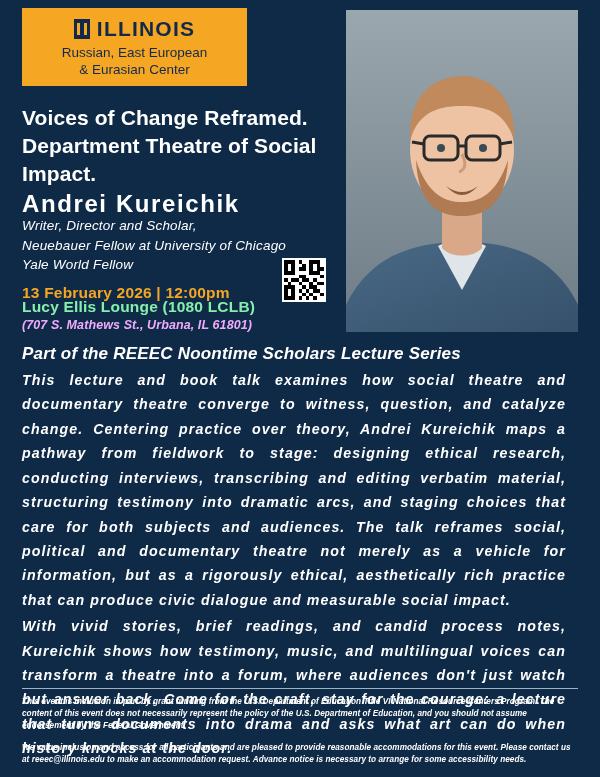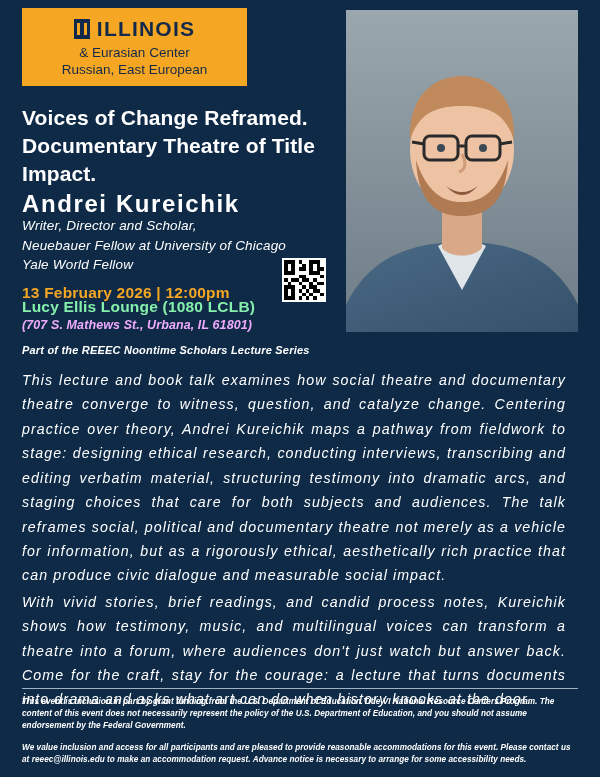--- a/index.html
+++ b/index.html
@@ -176,39 +176,39 @@
     grid-template-rows: repeat(11, 1fr);
   }
   .qr-grid i { background: transparent; }
   .qr-grid i.on { background: #000000; }
 
   
   .series {
     position: absolute;
     left: 22px;
     top: 344px;
-    font-size: 11px;
+    font-size: 17px;
     font-weight: bold;
     font-style: italic;
     letter-spacing: 0.2px;
   }
 
   
   .body-text {
     position: absolute;
     left: 22px;
     top: 368px;
     width: 556px;
     font-size: 14.2px;
     font-style: italic;
     line-height: 1.72;
     text-align: justify;
     letter-spacing: 1.1px;
   }
-  .body-text p { margin: 0 12px 2px 0; }
+  .body-text p { margin: 0 12px 2px 0; font-weight: bold; }
 
   
   .footer-rule {
     position: absolute;
     left: 22px;
     top: 688px;
     width: 556px;
     height: 1px;
     background: #9fb2c4;
   }
@@ -229,22 +229,22 @@
 <body>
 
 <div class="poster">
 
   <div class="logo-box">
     <div class="logo-row">
       <span class="logo-mark"></span>
       <span class="logo-word">ILLINOIS</span>
     </div>
     <div class="logo-sub">
+      <div>Russian, East European</div>
       <div>&amp; Eurasian Center</div>
-      <div>Russian, East European</div>
     </div>
   </div>
 
   <div class="headshot">
     <svg width="232" height="322" viewBox="0 0 232 322" xmlns="http://www.w3.org/2000/svg" aria-hidden="true">
       <defs>
         <linearGradient id="bg" x1="0" y1="0" x2="0" y2="1">
           <stop offset="0%" stop-color="#9aa7ae"></stop>
           <stop offset="100%" stop-color="#6e7c86"></stop>
         </linearGradient>
@@ -276,21 +276,21 @@
       <line x1="154" y1="134" x2="166" y2="132" stroke="#2a2a2a" stroke-width="3"></line>
 
       <circle cx="95" cy="138" r="4" fill="#3b4a55"></circle>
       <circle cx="137" cy="138" r="4" fill="#3b4a55"></circle>
 
       <path d="M116 142 q6 14 -2 18" fill="none" stroke="#c79madeup" stroke-width="0"></path>
       <path d="M116 144 q7 14 -3 18" fill="none" stroke="#cf9a77" stroke-width="3"></path>
     </svg>
   </div>
 
-  <div class="title">Voices of Change Reframed. Documentary Theatre of Title Impact.</div>
+  <div class="title">Voices of Change Reframed. Department Theatre of Social Impact.</div>
 
   <div class="speaker-name">Andrei Kureichik</div>
   <div class="speaker-roles" style="white-space: pre-line;">Writer, Director and Scholar,
 Neuebauer Fellow at University of Chicago
 Yale World Fellow</div>
 
   <div class="qr">
     <div class="qr-grid">
       <i class="on"></i>
         <i class="on"></i>

